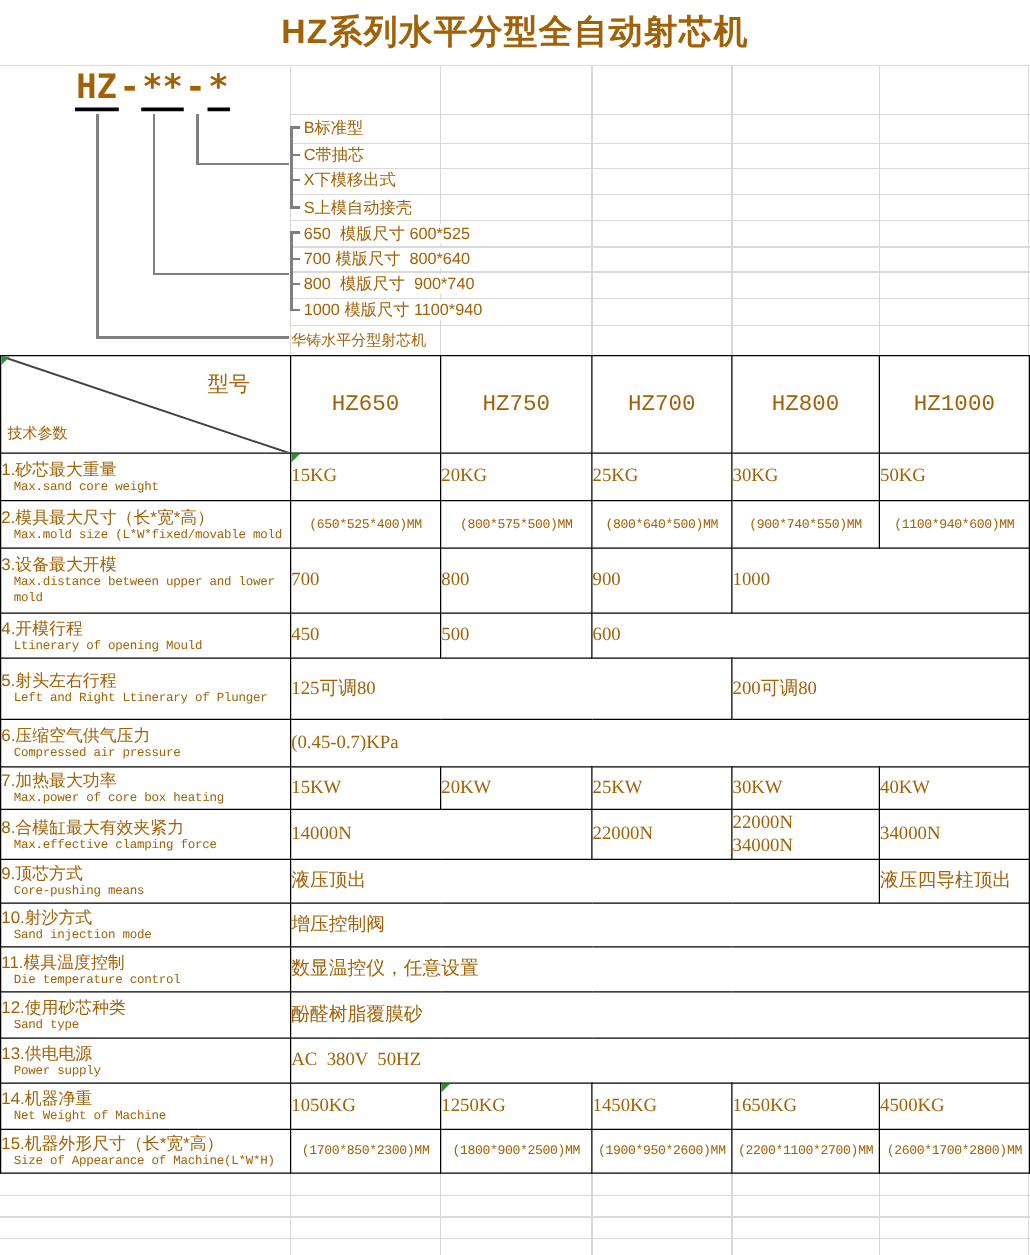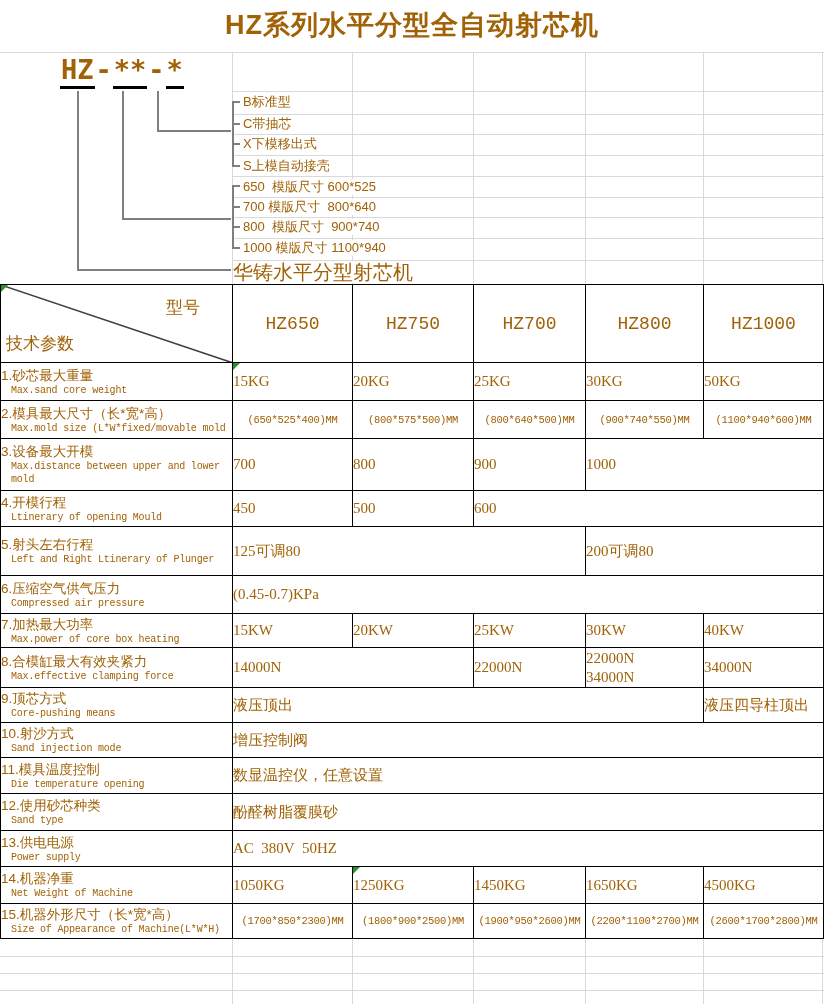--- a/index.html
+++ b/index.html
@@ -14,30 +14,30 @@
   
   .model-code{position:absolute;left:60px;top:54px;font-family:"DejaVu Sans Mono",monospace;
               font-weight:bold;font-size:27px;line-height:32px;white-space:pre;}
   .model-code .seg{display:inline-block;border-bottom:3px solid #000;padding:0 1px;}
   .model-code .dash{display:inline-block;padding:0 1px;}
 
   
   .opt{position:absolute;left:242px;height:16px;line-height:16px;font-size:13px;
        background:#fff;padding:0 3px 0 1px;white-space:pre;}
   .series{position:absolute;left:233px;top:261px;height:22px;line-height:22px;
-          font-size:20px;background:#fff;white-space:pre;}
+          font-size:12px;background:#fff;white-space:pre;}
 
   
   table.spec{position:absolute;left:0;top:284px;border-collapse:collapse;table-layout:fixed;
              width:823px;border:1.5px solid #000;}
   table.spec td{border:1px solid #000;padding:0;vertical-align:middle;position:relative;
                 overflow:hidden;}
   td.corner{padding:0;}
   .c-tr{position:absolute;right:32px;top:11px;font-size:17px;}
-  .c-bl{position:absolute;left:5px;bottom:7px;font-size:17px;font-family:Liberation Serif, serif;}
+  .c-bl{position:absolute;left:5px;bottom:7px;font-size:12px;font-family:Liberation Serif, serif;}
   td.model{text-align:center;font-family:"Liberation Mono","DejaVu Sans Mono",monospace;
            font-size:18px;}
   td.lbl{padding:2px 0 2px 3px;}
   td.lbl .zh{font-size:13.5px;line-height:17px;white-space:pre;}
   td.lbl .en{font-family:"Liberation Mono","DejaVu Sans Mono",monospace;font-size:10px;
              line-height:13px;letter-spacing:-0.2px;padding-left:10px;}
   td.v{text-align:left;font-family:Liberation Serif, serif;
        font-size:15px;line-height:19px;white-space:pre;margin-top:20px;}
   td.vs{text-align:center;font-family:"Liberation Mono","DejaVu Sans Mono",monospace;
         font-size:10.5px;letter-spacing:-0.3px;white-space:pre;}
@@ -236,21 +236,21 @@
       <td class="lbl">
         <div class="zh">10.射沙方式</div>
         <div class="en">Sand injection mode</div>
       </td>
       <td class="v" colspan="5">增压控制阀</td>
     </tr>
 
     <tr style="height:36px">
       <td class="lbl">
         <div class="zh">11.模具温度控制</div>
-        <div class="en">Die temperature opening</div>
+        <div class="en">Die temperature control</div>
       </td>
       <td class="v" colspan="5">数显温控仪，任意设置</td>
     </tr>
 
     <tr style="height:37px">
       <td class="lbl">
         <div class="zh">12.使用砂芯种类</div>
         <div class="en">Sand type</div>
       </td>
       <td class="v" colspan="5">酚醛树脂覆膜砂</td>

